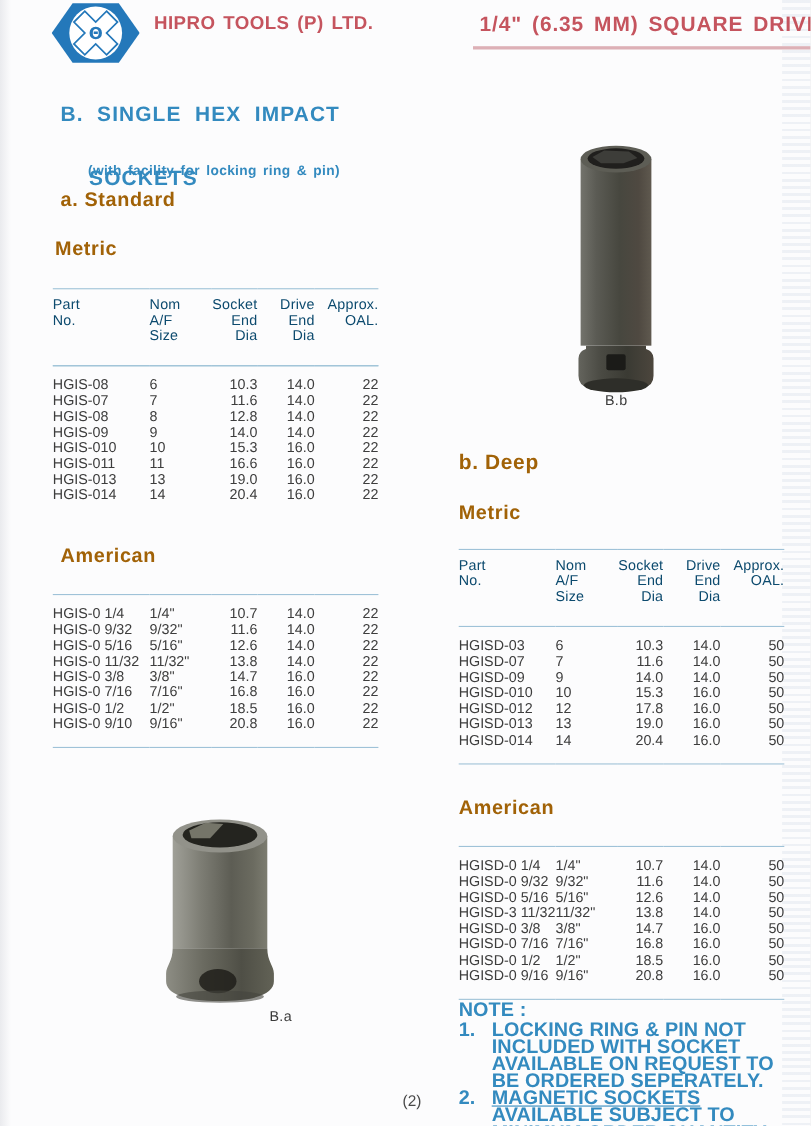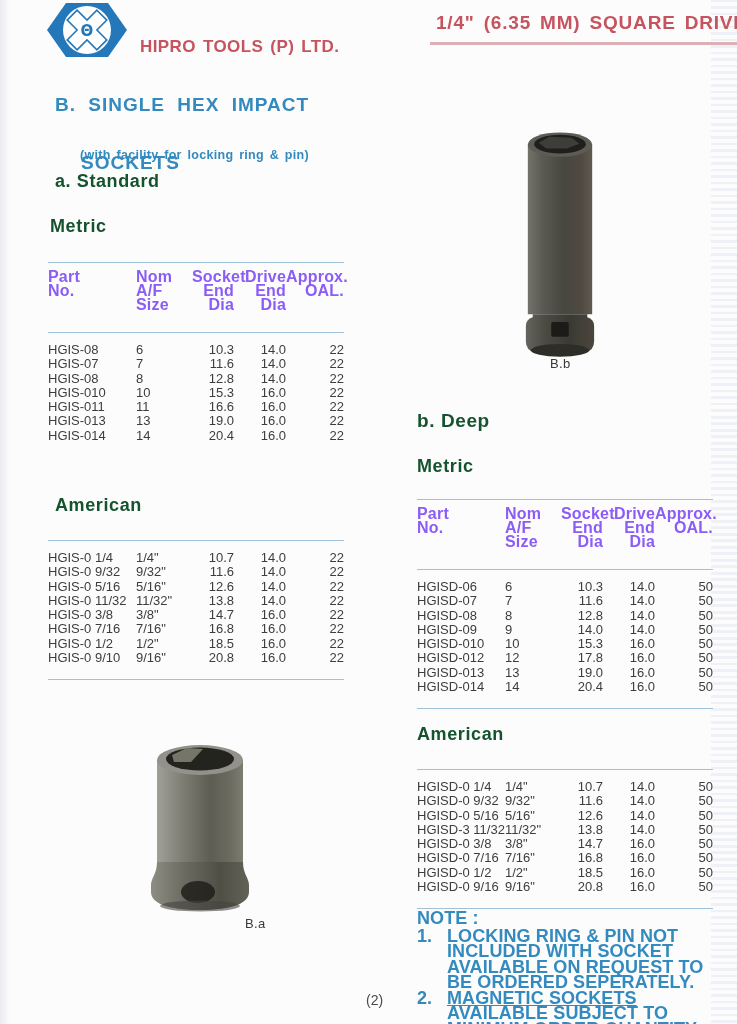--- a/index.html
+++ b/index.html
@@ -14,39 +14,39 @@
     position:absolute;top:0;right:0;width:26px;height:100%;
     background:repeating-linear-gradient(180deg, rgba(168,185,208,0.30) 0 2.5px, rgba(255,255,255,0) 2.5px 6.5px);
     opacity:.55;
   }
   .edge-left{
     position:absolute;top:0;left:0;width:10px;height:100%;
     background:linear-gradient(90deg, rgba(140,145,160,0.16), rgba(255,255,255,0));
   }
   
   .logo{position:absolute;left:47px;top:1px;}
-  .company{position:absolute;left:140px;top:37px;font-size:17px;font-weight:bold;color:#c5545e;letter-spacing:.4px;word-spacing:2px;}
+  .company{position:absolute;left:140px;top:11px;font-size:17px;font-weight:bold;color:#c5545e;letter-spacing:.4px;word-spacing:2px;}
   .product-title{position:absolute;left:436px;top:12px;font-size:19px;font-weight:bold;color:#c5545e;letter-spacing:.8px;word-spacing:3px;white-space:nowrap;}
   .title-rule{position:absolute;left:430px;right:0;top:42px;height:3px;background:rgba(185,85,95,0.45);}
   
   .h-main{position:absolute;left:55px;top:92px;font-size:19px;font-weight:bold;color:#338abf;letter-spacing:1px;word-spacing:6px;line-height:25px;}
   .h-main .line2{padding-left:26px;display:block;margin-top:33px;}
   .h-sub{position:absolute;left:80px;top:148px;font-size:12.5px;font-weight:bold;color:#338abf;letter-spacing:.3px;word-spacing:2px;}
-  .h2{position:absolute;font-size:18px;font-weight:bold;color:#14532d;letter-spacing:.6px;}
+  .h2{position:absolute;font-size:18px;font-weight:bold;color:#a16207;letter-spacing:.6px;}
   .h-standard{left:55px;top:171px;}
   .h-metric-l{left:50px;top:216px;}
   .h-american-l{left:55px;top:495px;}
   .h-deep{left:417px;top:410px;font-size:19px;}
   .h-metric-r{left:417px;top:456px;}
   .h-american-r{left:417px;top:724px;}
   
   table.spec{border-collapse:collapse;table-layout:fixed;position:absolute;border-top:1.5px solid #9fc2d8;}
   table.spec col.c0{width:88px;} table.spec col.c1{width:56px;}
   table.spec col.c2{width:42px;} table.spec col.c3{width:52px;} table.spec col.c4{width:58px;}
-  table.spec th{font-size:16px;font-weight:bold;color:#8b5cf6;white-space:pre-line;vertical-align:top;
+  table.spec th{font-size:13px;font-weight:normal;color:#0c4a6e;white-space:pre-line;vertical-align:top;
     text-align:left;line-height:14px;padding:7px 0 20px;letter-spacing:.2px;}
   table.spec th.r, table.spec td.c2, table.spec td.c3, table.spec td.c4{text-align:right;}
   table.spec thead tr{border-bottom:1.5px solid #9fc2d8;}
   table.spec td{font-size:13px;color:#3d3d3d;line-height:14.3px;padding:0;white-space:nowrap;}
   table.spec tbody tr:first-child td{padding-top:10px;}
   table.spec.closed{border-bottom:1.5px solid #9fc2d8;}
   table.spec.closed tbody tr:last-child td{padding-bottom:14px;}
   .t-std-metric{left:48px;top:262px;width:296px;}
   .t-std-american{left:48px;top:540px;width:296px;}
   .t-deep-metric{left:417px;top:499px;width:293px;}
@@ -140,20 +140,27 @@
           <td class="c4">22</td>
         </tr>
         <tr>
           <td class="c0">HGIS-08</td>
           <td class="c1">8</td>
           <td class="c2">12.8</td>
           <td class="c3">14.0</td>
           <td class="c4">22</td>
         </tr>
         <tr>
+          <td class="c0">HGIS-09</td>
+          <td class="c1">9</td>
+          <td class="c2">14.0</td>
+          <td class="c3">14.0</td>
+          <td class="c4">22</td>
+        </tr>
+        <tr>
           <td class="c0">HGIS-010</td>
           <td class="c1">10</td>
           <td class="c2">15.3</td>
           <td class="c3">16.0</td>
           <td class="c4">22</td>
         </tr>
         <tr>
           <td class="c0">HGIS-011</td>
           <td class="c1">11</td>
           <td class="c2">16.6</td>
@@ -265,37 +272,30 @@
 Dia</th>
         <th class="r">Drive
 End
 Dia</th>
         <th class="r">Approx.
 OAL.</th>
       </tr>
     </thead>
     <tbody>
         <tr>
-          <td class="c0">HGISD-06</td>
+          <td class="c0">HGISD-03</td>
           <td class="c1">6</td>
           <td class="c2">10.3</td>
           <td class="c3">14.0</td>
           <td class="c4">50</td>
         </tr>
         <tr>
           <td class="c0">HGISD-07</td>
           <td class="c1">7</td>
           <td class="c2">11.6</td>
-          <td class="c3">14.0</td>
-          <td class="c4">50</td>
-        </tr>
-        <tr>
-          <td class="c0">HGISD-08</td>
-          <td class="c1">8</td>
-          <td class="c2">12.8</td>
           <td class="c3">14.0</td>
           <td class="c4">50</td>
         </tr>
         <tr>
           <td class="c0">HGISD-09</td>
           <td class="c1">9</td>
           <td class="c2">14.0</td>
           <td class="c3">14.0</td>
           <td class="c4">50</td>
         </tr>

